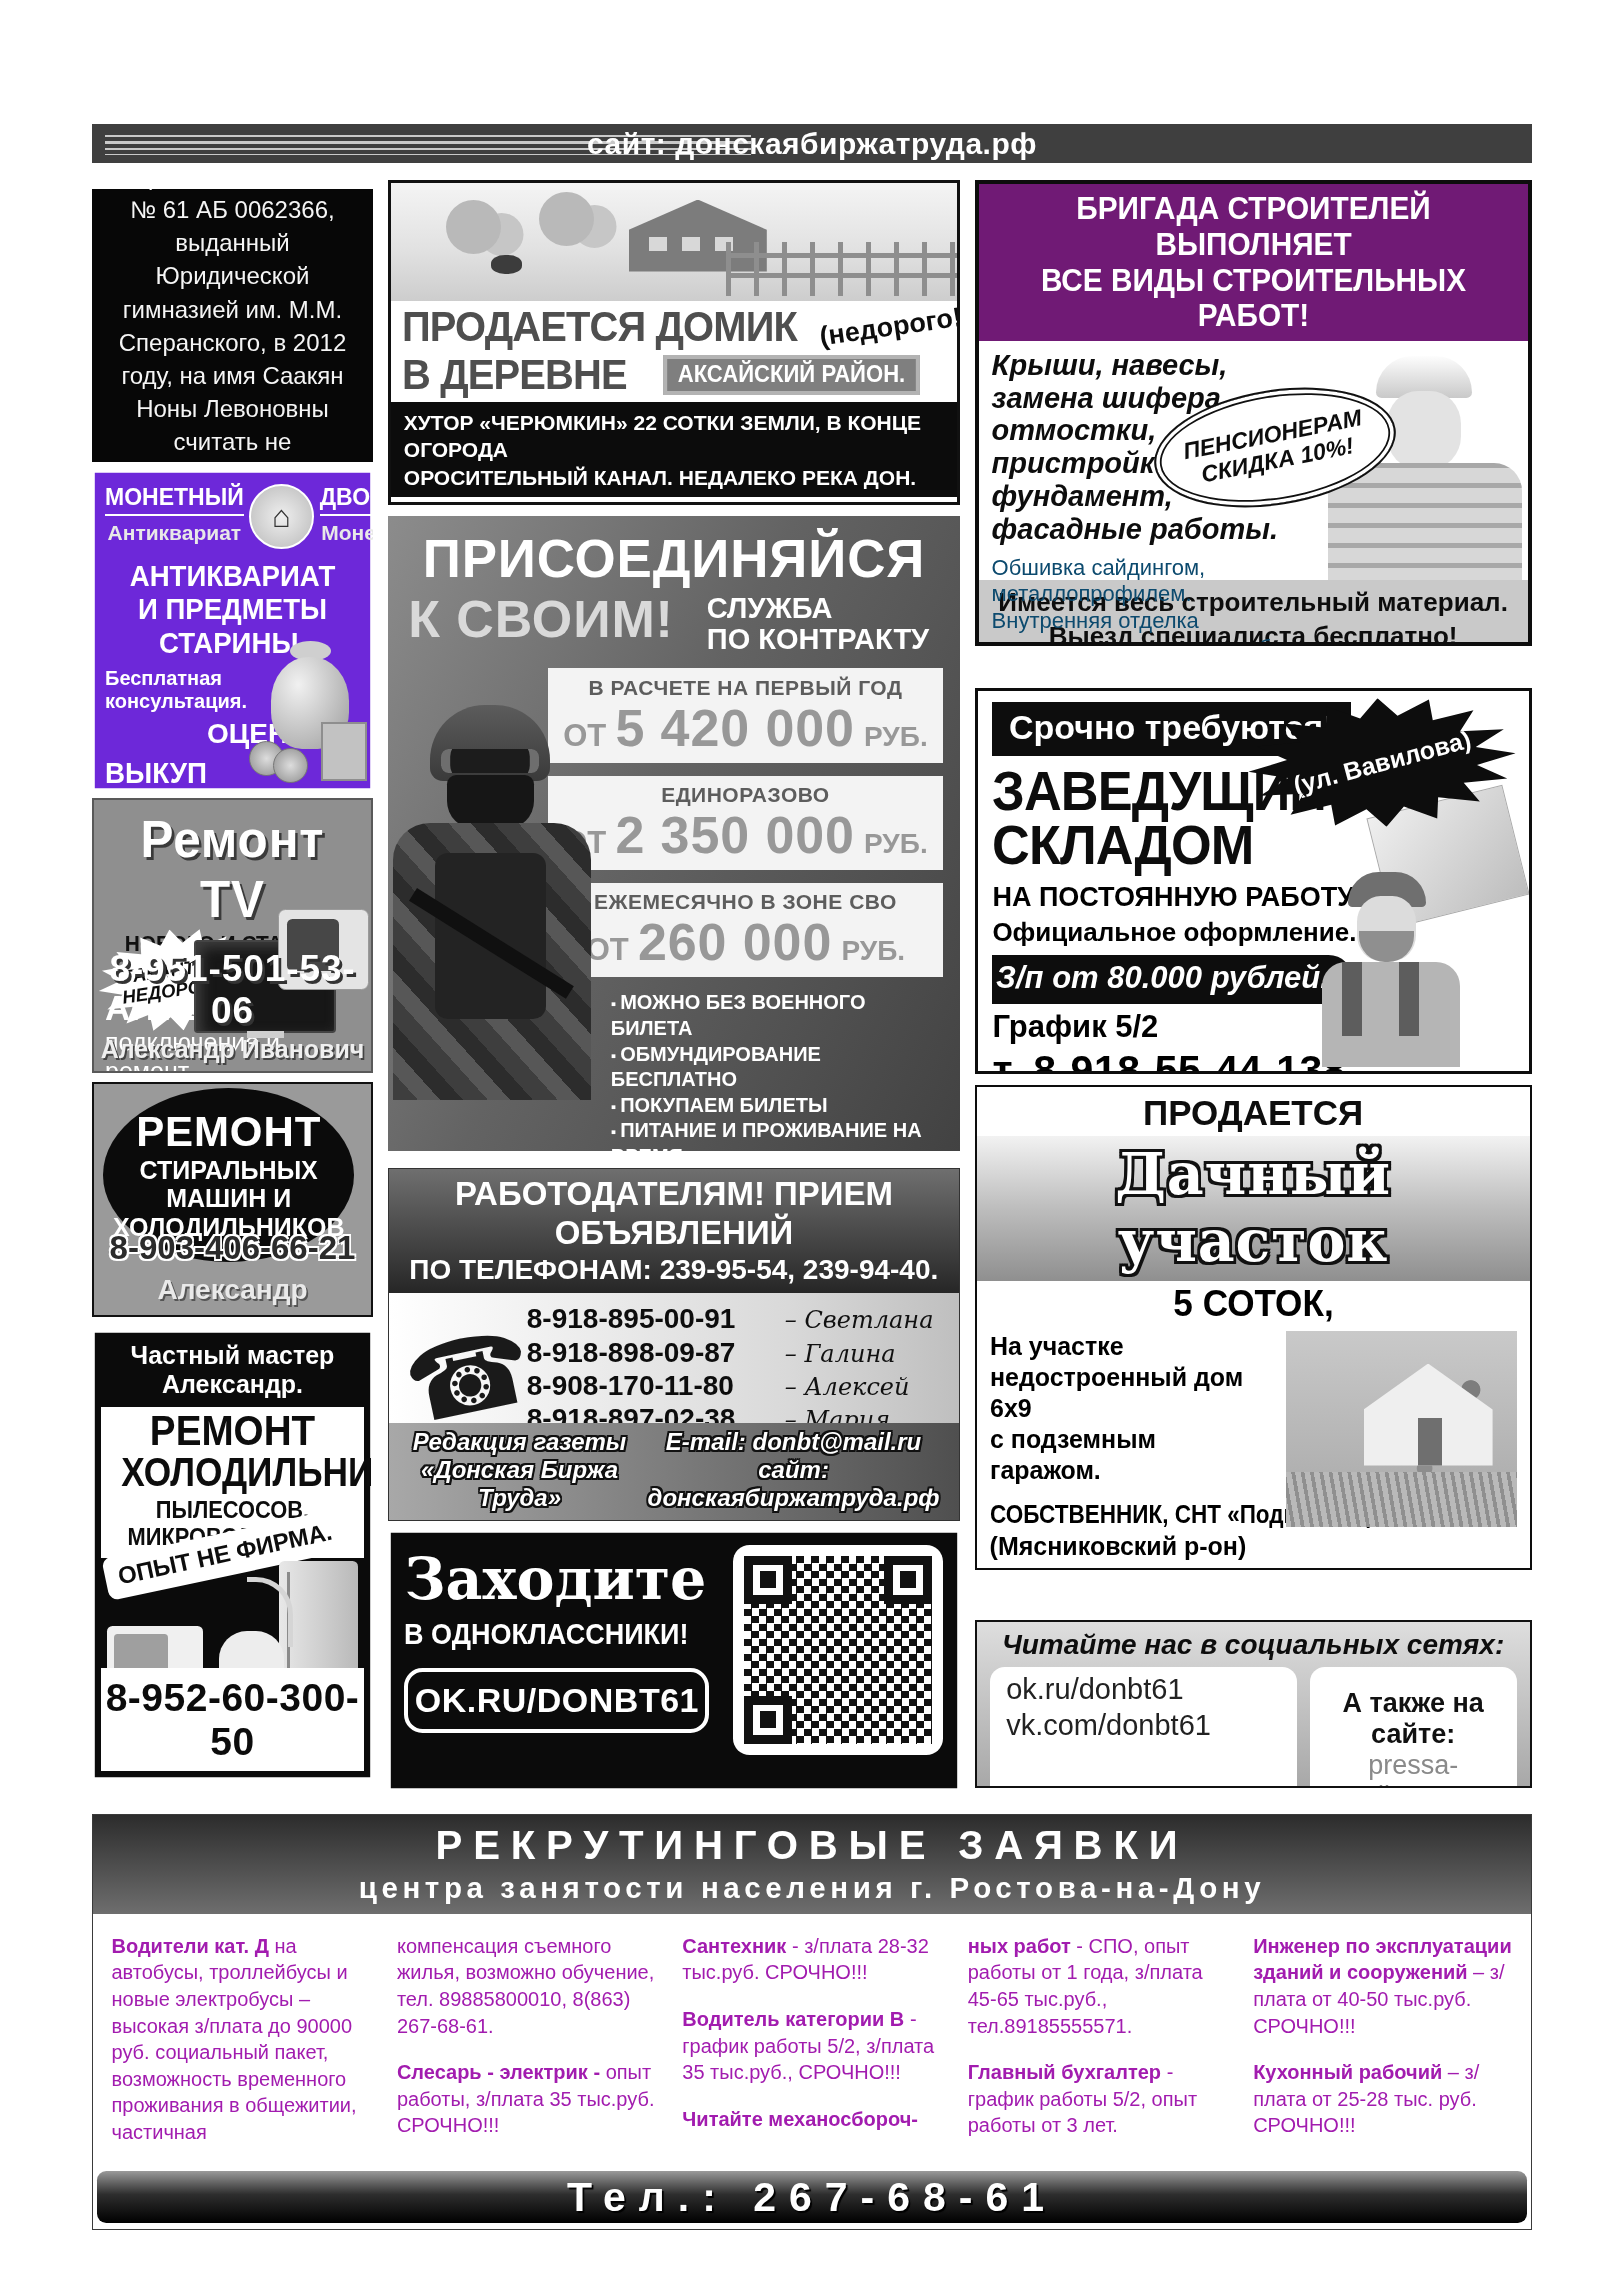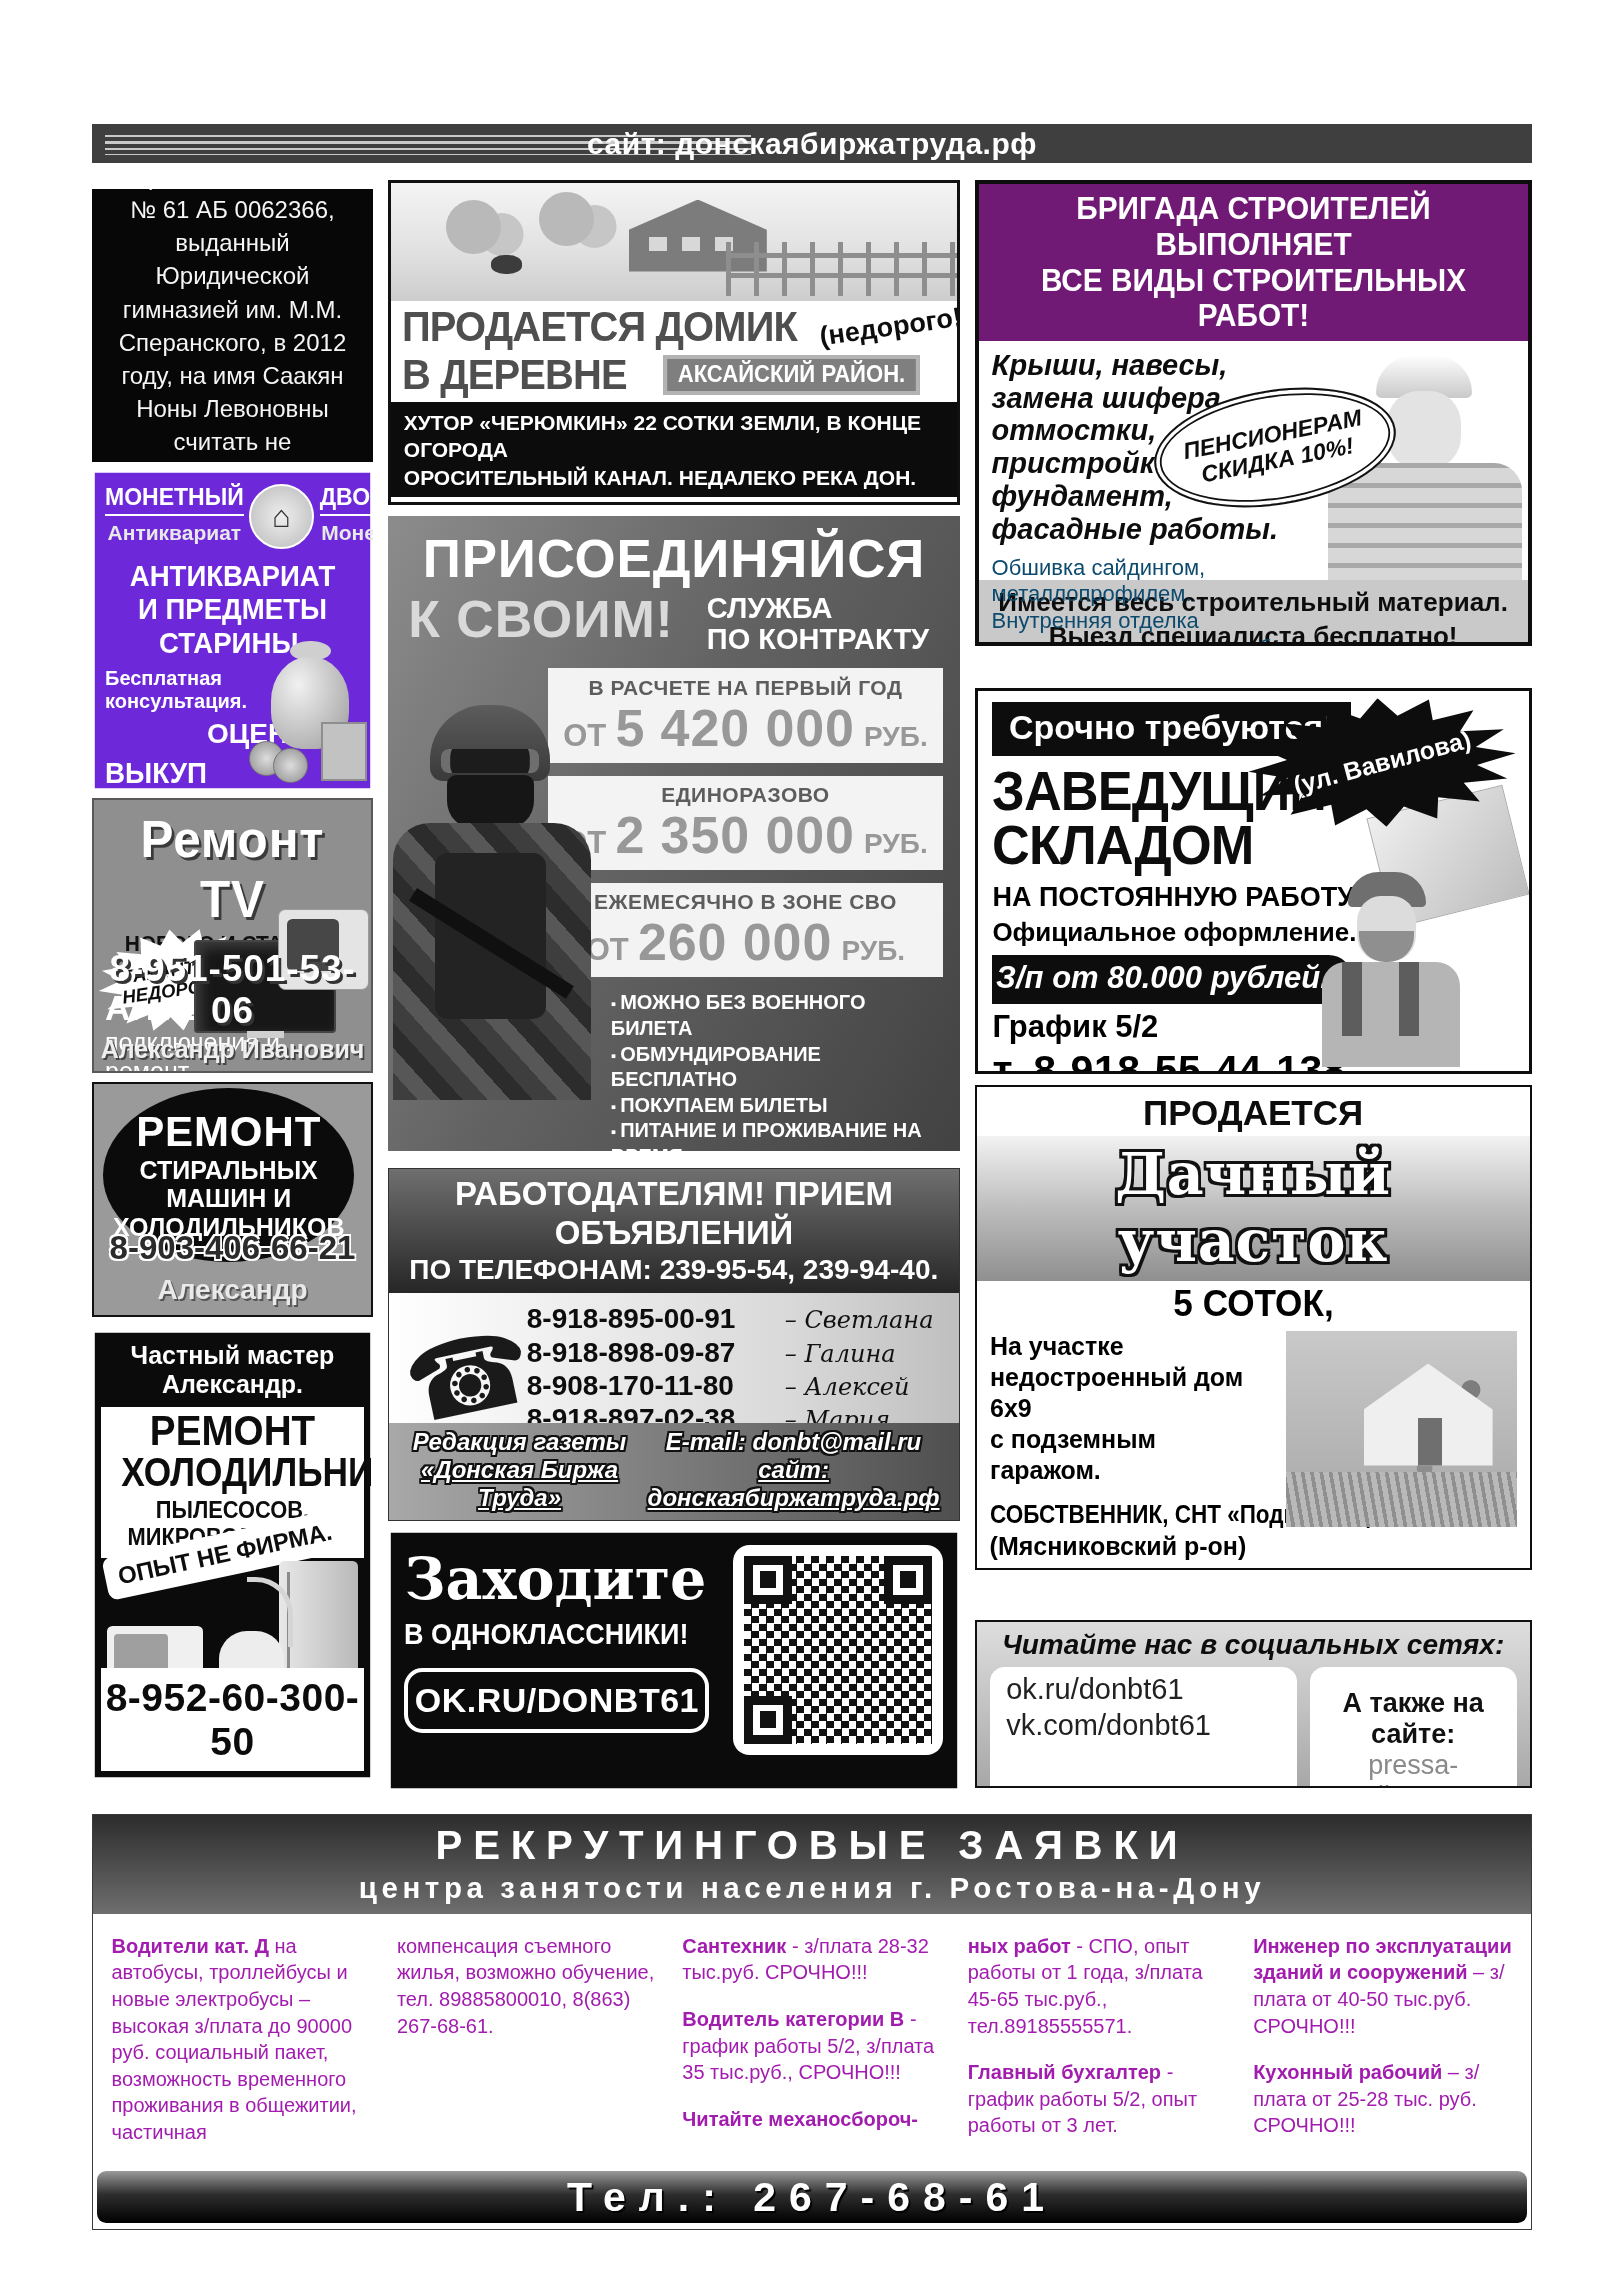--- a/index.html
+++ b/index.html
@@ -125,21 +125,21 @@
   .emp-body{position:relative;padding:9.2px 9.2px 0 138px;}
   .emp-glyph{position:absolute;left:16.6px;top:24px;font-size:102px;color:#1a1a1a;transform:rotate(-12deg);}
   .contact-row{display:flex;align-items:baseline;line-height:1.18;}
   .c-phone{font-size:28px;font-weight:bold;color:#0d0d0d;min-width:258px;}
   .c-name{font-family:"DejaVu Serif",serif;font-style:italic;font-size:24px;color:#111;}
   .c-name:before{content:"– ";}
   .emp-foot{position:absolute;left:0;right:0;bottom:0;background:linear-gradient(90deg,#a8a8a8,#4f4f4f);display:flex;justify-content:space-between;padding:5.5px 11px 7.4px;}
   .emp-foot .l{ text-align:center;}
   .ol-dark{color:#fff;font-weight:bold;font-style:italic;
     text-shadow:-1.8px -1.8px 0 #111,1.8px -1.8px 0 #111,-1.8px 1.8px 0 #111,1.8px 1.8px 0 #111,0 -1.8px 0 #111,0 1.8px 0 #111,-1.8px 0 0 #111,1.8px 0 0 #111;}
-  .emp-foot .t1{font-size:24px;} .emp-foot .t2{font-size:24px;text-decoration:underline;}
+  .emp-foot .t1{font-size:24px;} .emp-foot .t2{font-size:24px;}
   
   .okad{margin-top:9.2px;height:261px;background:#0b0b0b;box-shadow:inset 0 0 0 2.8px #fff,inset 0 0 0 5.5px #0b0b0b;padding:14.8px 16.6px;display:flex;}
   .ok-left{width:305px;}
   .ok-l1{font-family:"DejaVu Serif",serif;font-size:57px;font-weight:bold;color:#fff;}
   .ok-l2{font-size:30px;font-weight:bold;color:#fff;margin-top:5.5px;transform:scaleX(.9);transform-origin:left;white-space:nowrap;}
   .ok-box{margin-top:16.6px;border:4.6px solid #fff;border-radius:18.5px;color:#fff;font-size:34px;font-weight:bold;text-align:center;padding:9.2px 5.5px;letter-spacing:0.5px;}
   .qr{margin-left:auto;width:210px;height:210px;background:#fff;border-radius:16.6px;padding:11px;box-sizing:border-box;}
   .qr-inner{position:relative;width:100%;height:100%;
     background:conic-gradient(#111 90deg,#fff 0 180deg,#111 0 270deg,#fff 0) 0 0/15px 15px;}
   .finder{position:absolute;width:48px;height:48px;background:#fff;border:9.2px solid #111;box-sizing:border-box;}
@@ -550,20 +550,21 @@
     <div class="rec-head">
       <div class="rec-title">РЕКРУТИНГОВЫЕ ЗАЯВКИ</div>
       <div class="rec-sub">центра занятости населения г. Ростова-на-Дону</div>
     </div>
     <div class="rec-body">
       <div class="rec-col">
         <p><b>Водители кат. Д</b><span> на автобусы, троллейбусы и новые электробусы – высокая з/плата до 90000 руб. социальный пакет, возможность временного проживания  в общежитии, частичная</span></p>
       </div>
       <div class="rec-col">
         <p><b></b><span>компенсация съемного жилья, возможно обучение, тел. 89885800010, 8(863) 267-68-61.</span></p>
+        <p><b>Слесарь - электрик -</b><span> опыт работы, з/плата 35 тыс.руб. СРОЧНО!!!</span></p>
       </div>
       <div class="rec-col">
         <p><b>Сантехник</b><span> - з/плата 28-32 тыс.руб. СРОЧНО!!!</span></p>
         <p><b>Водитель категории В</b><span> - график работы 5/2, з/плата 35 тыс.руб., СРОЧНО!!!</span></p>
         <p><b>Читайте механосбороч-</b><span></span></p>
       </div>
       <div class="rec-col">
         <p><b>ных работ</b><span> - СПО, опыт работы от 1 года, з/плата  45-65 тыс.руб., тел.89185555571.</span></p>
         <p><b>Главный бухгалтер</b><span> - график работы 5/2, опыт работы от 3 лет.</span></p>
       </div>

